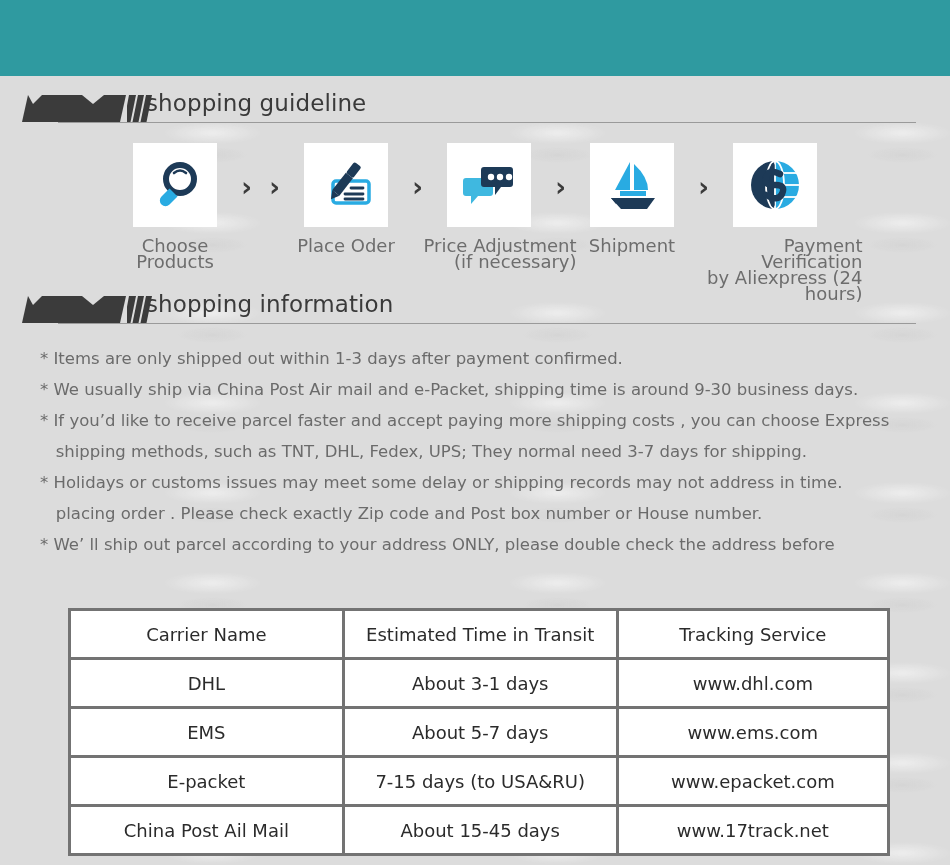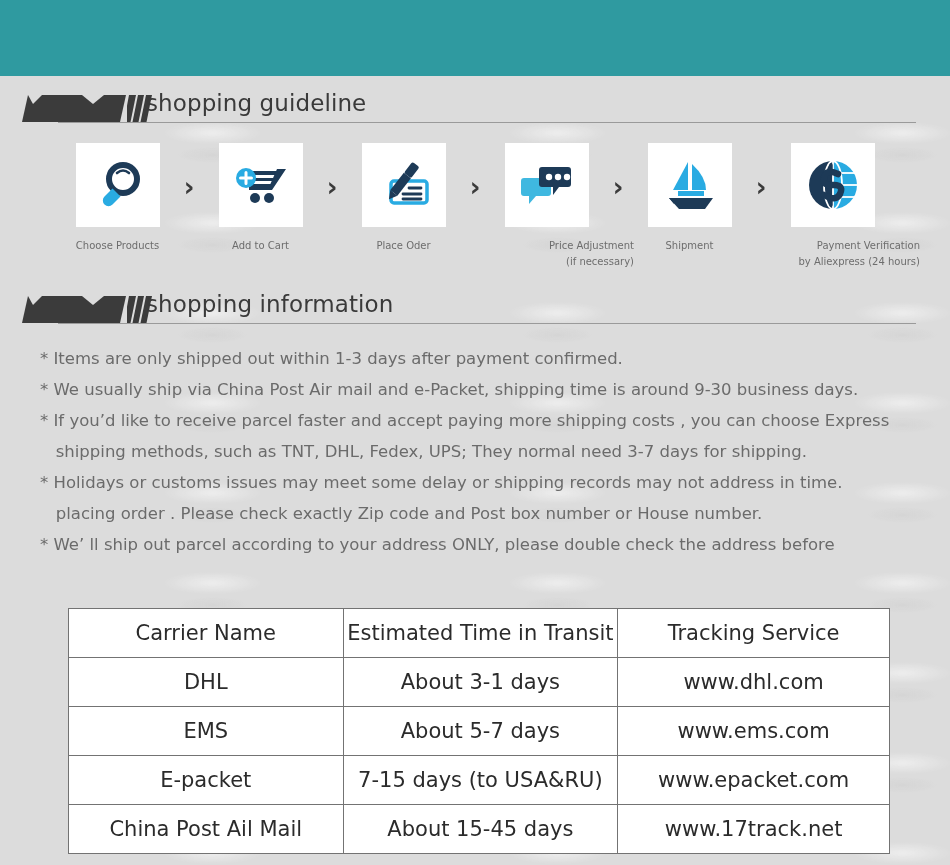--- a/index.html
+++ b/index.html
@@ -94,21 +94,21 @@
   }
   .step-box {
     width: 84px; height: 84px;
     background: #ffffff;
     display: flex;
     align-items: center;
     justify-content: center;
   }
   .step-label {
     margin-top: 11px;
-    font-size: 10px;
+    font-size: 18px;
     color: #6d6d6d;
     text-align: center;
     line-height: 16px;
     white-space: pre-line;
   }
   .step-label.wide { width: 175px; text-align: right; }
   .chev {
     width: 28px;
     margin-top: 30px;
     font-size: 26px;
@@ -136,25 +136,25 @@
 
   
   #carrier-table {
     position: absolute;
     left: 68px; top: 608px;
     width: 822px;
     border-collapse: collapse;
     background: #ffffff;
   }
   #carrier-table td, #carrier-table th {
-    border: 1px solid #737373;
+    border: 3px solid #737373;
     height: 49px;
     text-align: center;
     font-weight: normal;
-    font-size: 21px;
+    font-size: 18px;
     color: #2b2b2b;
     font-family: "DejaVu Sans", "Liberation Sans", sans-serif;
     background: #ffffff;
   }
   #carrier-table col.c1 { width: 275px; }
   #carrier-table col.c2 { width: 275px; }
   #carrier-table col.c3 { width: 272px; }
 </style>
 </head>
 <body>
@@ -192,38 +192,20 @@
         <svg width="56" height="56" viewBox="0 0 56 56" xmlns="http://www.w3.org/2000/svg">
           <circle cx="33" cy="22" r="14" fill="none" stroke="#1d3a57" stroke-width="6"></circle>
           <path d="M27 16 Q33 11 39 16" fill="none" stroke="#1d3a57" stroke-width="2.6" stroke-linecap="round"></path>
           <path d="M22.5 31.5 L14.5 39.5 a5.6 5.6 0 0 0 8 8 L30.5 39.5 Z" fill="#29abe2"></path>
         </svg>
       </div>
       <div class="step-label">Choose Products</div>
     </div>
     <div class="chev">›</div>
 
-    <div class="step">
-      <div class="step-box">
-        <svg width="58" height="56" viewBox="0 0 58 56" xmlns="http://www.w3.org/2000/svg">
-          <path d="M18 14 L50 14 L38 31 L18 31 Z" fill="#1d3a57"></path>
-          <rect x="18" y="14" width="34" height="3.2" fill="#ffffff" opacity="0"></rect>
-          <g stroke="#ffffff" stroke-width="3">
-            <line x1="19" y1="19.5" x2="44" y2="19.5"></line>
-            <line x1="19" y1="25.5" x2="40" y2="25.5"></line>
-          </g>
-          <path d="M45 12 L54 12 L40 33 L17 33 L17 29 L37.5 29 Z" fill="#1d3a57"></path>
-          <circle cx="23" cy="41" r="5" fill="#1d3a57"></circle>
-          <circle cx="37" cy="41" r="5" fill="#1d3a57"></circle>
-          <circle cx="14" cy="21" r="10" fill="#29abe2"></circle>
-          <path d="M14 15.5 L14 26.5 M8.5 21 L19.5 21" stroke="#ffffff" stroke-width="3" stroke-linecap="round"></path>
-        </svg>
-      </div>
-      <div class="step-label">Add to Cart</div>
-    </div>
     <div class="chev">›</div>
 
     <div class="step">
       <div class="step-box">
         <svg width="60" height="56" viewBox="0 0 60 56" xmlns="http://www.w3.org/2000/svg">
           <rect x="17" y="24" width="36" height="22" rx="3" fill="none" stroke="#29abe2" stroke-width="3.5"></rect>
           <g stroke="#1d3a57" stroke-width="2.8" stroke-linecap="round">
             <line x1="35" y1="31" x2="47" y2="31"></line>
             <line x1="29" y1="37" x2="47" y2="37"></line>
             <line x1="29" y1="42" x2="47" y2="42"></line>

